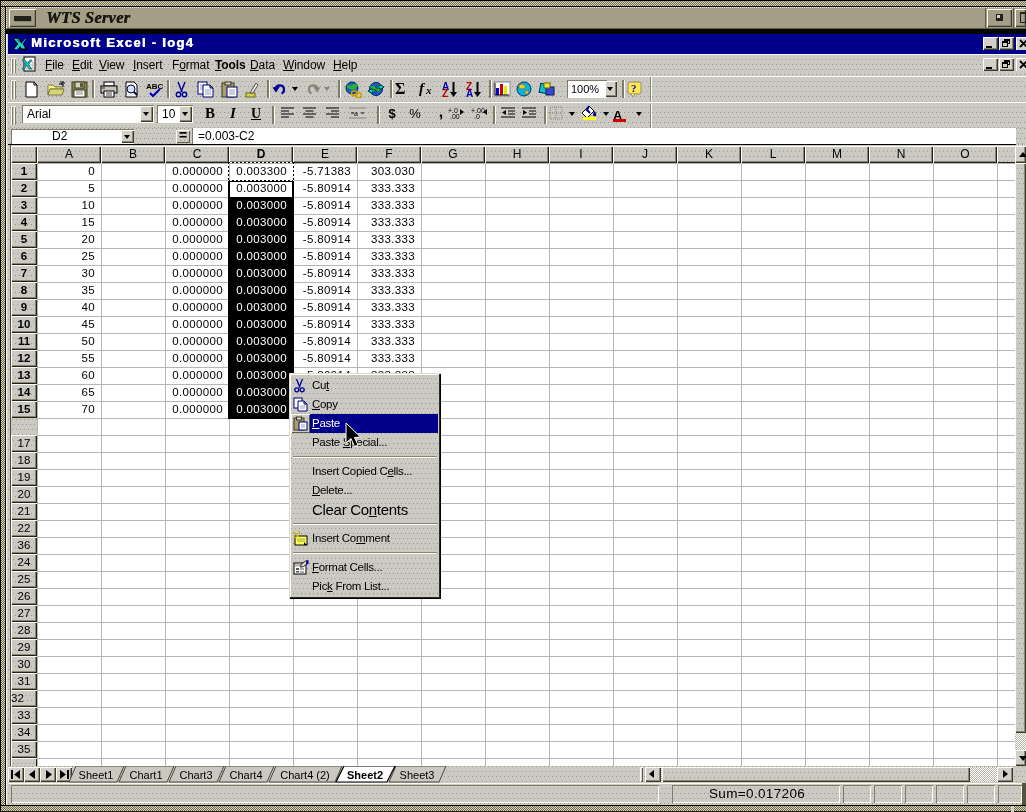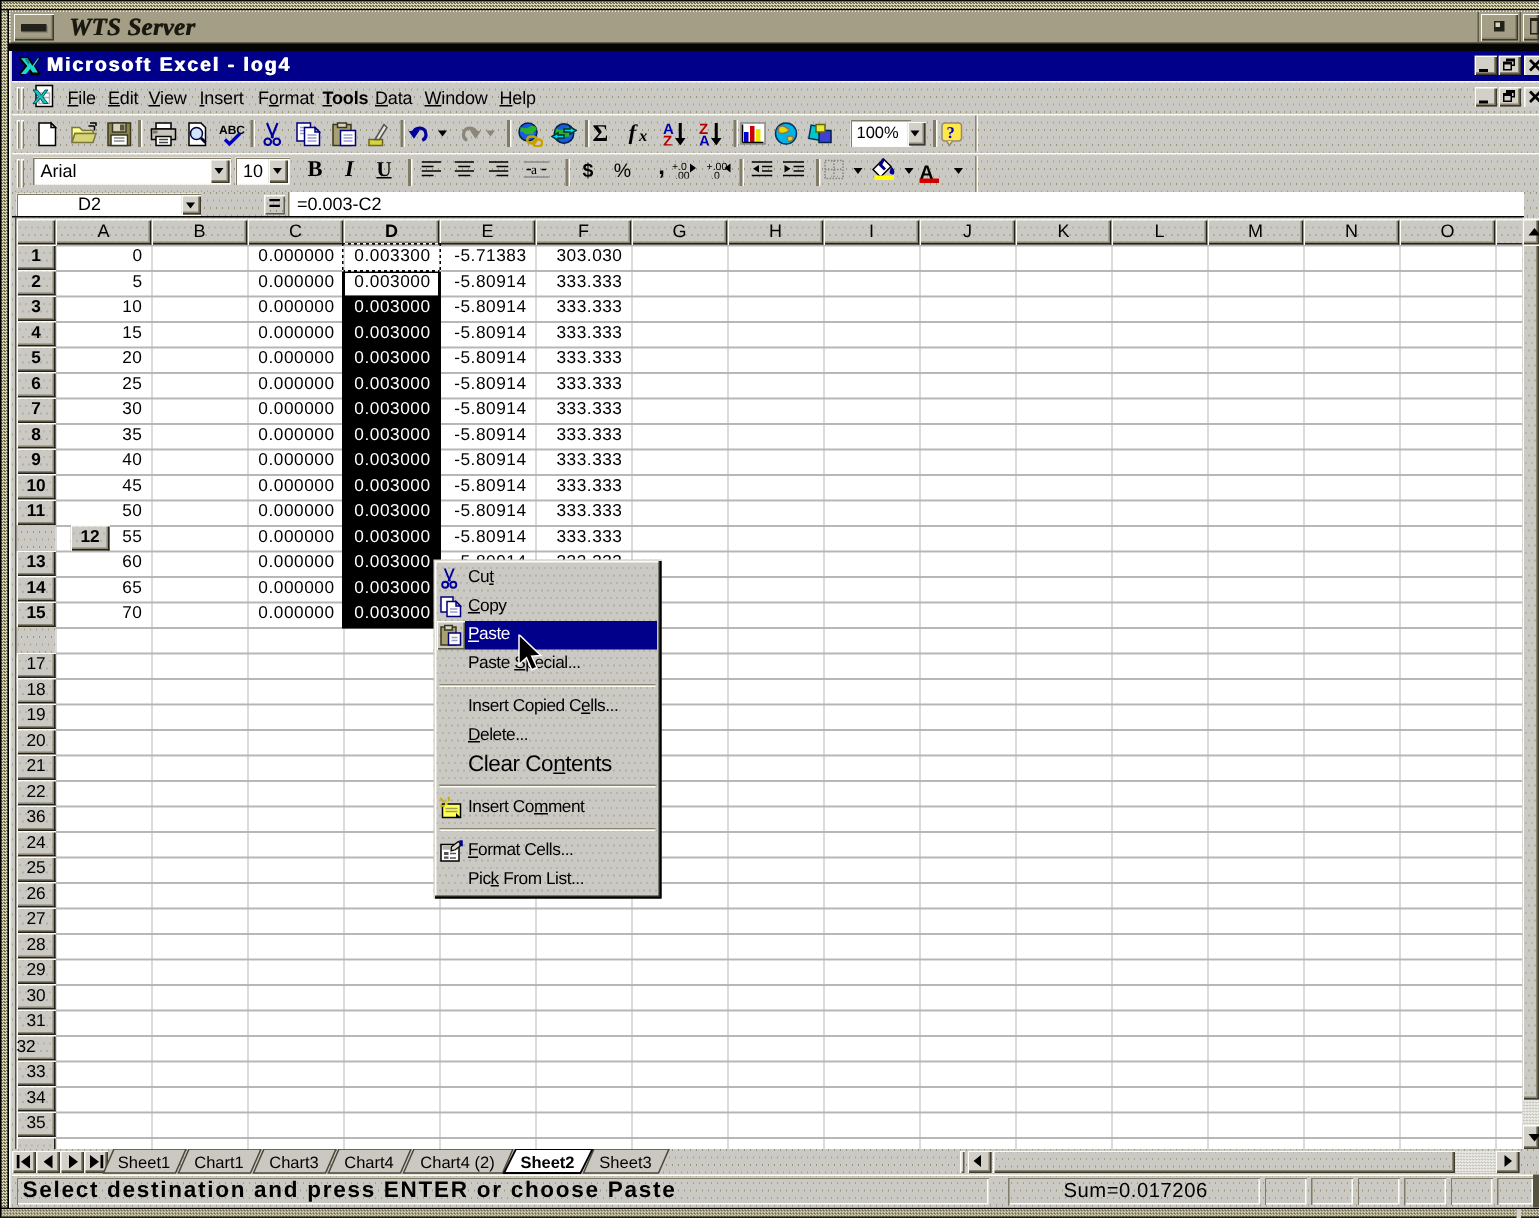--- a/index.html
+++ b/index.html
@@ -499,21 +499,21 @@
 <div class="ab dg t" style="left:11px;top:180px;width:26px;height:17px;text-align:center;line-height:17px;font-size:11.5px;font-weight:bold;box-shadow:inset 1px 1px 0 #fdfdf8, inset -1px 0 0 #23221a, inset 0 -1px 0 #23221a, inset -2px -2px 0 #8a8672;">2</div>
 <div class="ab dg t" style="left:11px;top:197px;width:26px;height:17px;text-align:center;line-height:17px;font-size:11.5px;font-weight:bold;box-shadow:inset 1px 1px 0 #fdfdf8, inset -1px 0 0 #23221a, inset 0 -1px 0 #23221a, inset -2px -2px 0 #8a8672;">3</div>
 <div class="ab dg t" style="left:11px;top:214px;width:26px;height:17px;text-align:center;line-height:17px;font-size:11.5px;font-weight:bold;box-shadow:inset 1px 1px 0 #fdfdf8, inset -1px 0 0 #23221a, inset 0 -1px 0 #23221a, inset -2px -2px 0 #8a8672;">4</div>
 <div class="ab dg t" style="left:11px;top:231px;width:26px;height:17px;text-align:center;line-height:17px;font-size:11.5px;font-weight:bold;box-shadow:inset 1px 1px 0 #fdfdf8, inset -1px 0 0 #23221a, inset 0 -1px 0 #23221a, inset -2px -2px 0 #8a8672;">5</div>
 <div class="ab dg t" style="left:11px;top:248px;width:26px;height:17px;text-align:center;line-height:17px;font-size:11.5px;font-weight:bold;box-shadow:inset 1px 1px 0 #fdfdf8, inset -1px 0 0 #23221a, inset 0 -1px 0 #23221a, inset -2px -2px 0 #8a8672;">6</div>
 <div class="ab dg t" style="left:11px;top:265px;width:26px;height:17px;text-align:center;line-height:17px;font-size:11.5px;font-weight:bold;box-shadow:inset 1px 1px 0 #fdfdf8, inset -1px 0 0 #23221a, inset 0 -1px 0 #23221a, inset -2px -2px 0 #8a8672;">7</div>
 <div class="ab dg t" style="left:11px;top:282px;width:26px;height:17px;text-align:center;line-height:17px;font-size:11.5px;font-weight:bold;box-shadow:inset 1px 1px 0 #fdfdf8, inset -1px 0 0 #23221a, inset 0 -1px 0 #23221a, inset -2px -2px 0 #8a8672;">8</div>
 <div class="ab dg t" style="left:11px;top:299px;width:26px;height:17px;text-align:center;line-height:17px;font-size:11.5px;font-weight:bold;box-shadow:inset 1px 1px 0 #fdfdf8, inset -1px 0 0 #23221a, inset 0 -1px 0 #23221a, inset -2px -2px 0 #8a8672;">9</div>
 <div class="ab dg t" style="left:11px;top:316px;width:26px;height:17px;text-align:center;line-height:17px;font-size:11.5px;font-weight:bold;box-shadow:inset 1px 1px 0 #fdfdf8, inset -1px 0 0 #23221a, inset 0 -1px 0 #23221a, inset -2px -2px 0 #8a8672;">10</div>
 <div class="ab dg t" style="left:11px;top:333px;width:26px;height:17px;text-align:center;line-height:17px;font-size:11.5px;font-weight:bold;box-shadow:inset 1px 1px 0 #fdfdf8, inset -1px 0 0 #23221a, inset 0 -1px 0 #23221a, inset -2px -2px 0 #8a8672;">11</div>
-<div class="ab dg t" style="left:11px;top:350px;width:26px;height:17px;text-align:center;line-height:17px;font-size:11.5px;font-weight:bold;box-shadow:inset 1px 1px 0 #fdfdf8, inset -1px 0 0 #23221a, inset 0 -1px 0 #23221a, inset -2px -2px 0 #8a8672;margin-left:36px;">12</div>
+<div class="ab dg t" style="left:11px;top:350px;width:26px;height:17px;text-align:center;line-height:17px;font-size:11.5px;font-weight:bold;box-shadow:inset 1px 1px 0 #fdfdf8, inset -1px 0 0 #23221a, inset 0 -1px 0 #23221a, inset -2px -2px 0 #8a8672;">12</div>
 <div class="ab dg t" style="left:11px;top:367px;width:26px;height:17px;text-align:center;line-height:17px;font-size:11.5px;font-weight:bold;box-shadow:inset 1px 1px 0 #fdfdf8, inset -1px 0 0 #23221a, inset 0 -1px 0 #23221a, inset -2px -2px 0 #8a8672;">13</div>
 <div class="ab dg t" style="left:11px;top:384px;width:26px;height:17px;text-align:center;line-height:17px;font-size:11.5px;font-weight:bold;box-shadow:inset 1px 1px 0 #fdfdf8, inset -1px 0 0 #23221a, inset 0 -1px 0 #23221a, inset -2px -2px 0 #8a8672;">14</div>
 <div class="ab dg t" style="left:11px;top:401px;width:26px;height:17px;text-align:center;line-height:17px;font-size:11.5px;font-weight:bold;box-shadow:inset 1px 1px 0 #fdfdf8, inset -1px 0 0 #23221a, inset 0 -1px 0 #23221a, inset -2px -2px 0 #8a8672;">15</div>
 <div class="ab dg t" style="left:11px;top:418px;width:26px;height:17px;text-align:center;line-height:17px;font-size:11.5px;box-shadow:inset 1px 1px 0 #fdfdf8, inset -1px 0 0 #23221a, inset 0 -1px 0 #23221a, inset -2px -2px 0 #8a8672;margin-top:20px;">16</div>
 <div class="ab dg t" style="left:11px;top:435px;width:26px;height:17px;text-align:center;line-height:17px;font-size:11.5px;box-shadow:inset 1px 1px 0 #fdfdf8, inset -1px 0 0 #23221a, inset 0 -1px 0 #23221a, inset -2px -2px 0 #8a8672;">17</div>
 <div class="ab dg t" style="left:11px;top:452px;width:26px;height:17px;text-align:center;line-height:17px;font-size:11.5px;box-shadow:inset 1px 1px 0 #fdfdf8, inset -1px 0 0 #23221a, inset 0 -1px 0 #23221a, inset -2px -2px 0 #8a8672;">18</div>
 <div class="ab dg t" style="left:11px;top:469px;width:26px;height:17px;text-align:center;line-height:17px;font-size:11.5px;box-shadow:inset 1px 1px 0 #fdfdf8, inset -1px 0 0 #23221a, inset 0 -1px 0 #23221a, inset -2px -2px 0 #8a8672;">19</div>
 <div class="ab dg t" style="left:11px;top:486px;width:26px;height:17px;text-align:center;line-height:17px;font-size:11.5px;box-shadow:inset 1px 1px 0 #fdfdf8, inset -1px 0 0 #23221a, inset 0 -1px 0 #23221a, inset -2px -2px 0 #8a8672;">20</div>
 <div class="ab dg t" style="left:11px;top:503px;width:26px;height:17px;text-align:center;line-height:17px;font-size:11.5px;box-shadow:inset 1px 1px 0 #fdfdf8, inset -1px 0 0 #23221a, inset 0 -1px 0 #23221a, inset -2px -2px 0 #8a8672;">21</div>
 <div class="ab dg t" style="left:11px;top:520px;width:26px;height:17px;text-align:center;line-height:17px;font-size:11.5px;box-shadow:inset 1px 1px 0 #fdfdf8, inset -1px 0 0 #23221a, inset 0 -1px 0 #23221a, inset -2px -2px 0 #8a8672;">22</div>
@@ -667,21 +667,20 @@
 <div class="ab trk" style="left:645px;top:767px;width:368px;height:15px;"></div>
 <div class="ab rz2" style="left:645px;top:767px;width:16px;height:15px;background:#d3d0c9;"></div>
 <div class="ab" style="left:649px;top:770px;width:0;height:0;border:4.5px solid transparent;border-right:5px solid #000;border-left:none;"></div>
 <div class="ab dg rz2" style="left:662px;top:767px;width:308px;height:15px;"></div>
 <div class="ab rz2" style="left:997px;top:767px;width:16px;height:15px;background:#d3d0c9;"></div>
 <div class="ab" style="left:1003px;top:770px;width:0;height:0;border:4.5px solid transparent;border-left:5px solid #000;border-right:none;"></div>
 <div class="ab dg" style="left:1014px;top:766px;width:12px;height:17px;"></div>
 <div class="ab dg" style="left:8px;top:783px;width:1018px;height:22px;"></div>
 <div class="ab" style="left:8px;top:783px;width:1018px;height:1px;background:#fdfdf8;"></div>
 <div class="ab sk" style="left:11px;top:785px;width:648px;height:18px;"></div>
-<div class="ab t" style="left:15px;top:785px;height:18px;line-height:18px;font-size:15px;font-weight:bold;letter-spacing:1.15px;">Select destination and press ENTER or choose Paste</div>
 <div class="ab sk" style="left:672px;top:785px;width:168px;height:18px;"></div>
 <div class="ab t" style="left:709px;top:785px;height:18px;line-height:18px;font-size:13.5px;letter-spacing:0.35px;">Sum=0.017206</div>
 <div class="ab sk" style="left:843px;top:785px;width:28px;height:18px;"></div>
 <div class="ab sk" style="left:874px;top:785px;width:28px;height:18px;"></div>
 <div class="ab sk" style="left:905px;top:785px;width:28px;height:18px;"></div>
 <div class="ab sk" style="left:936px;top:785px;width:28px;height:18px;"></div>
 <div class="ab sk" style="left:967px;top:785px;width:28px;height:18px;"></div>
 <div class="ab sk" style="left:998px;top:785px;width:24px;height:18px;"></div>
 <div class="ab" style="left:1022px;top:783px;width:4px;height:22px;background:#55523e;"></div>
 <div class="ab dg" style="left:289px;top:373px;width:152px;height:226px;box-shadow:inset 1px 1px 0 #dedbd4, inset -1px -1px 0 #000, inset -2px -2px 0 #2a2a20, inset 2px 2px 0 #fdfdf8;"></div>

